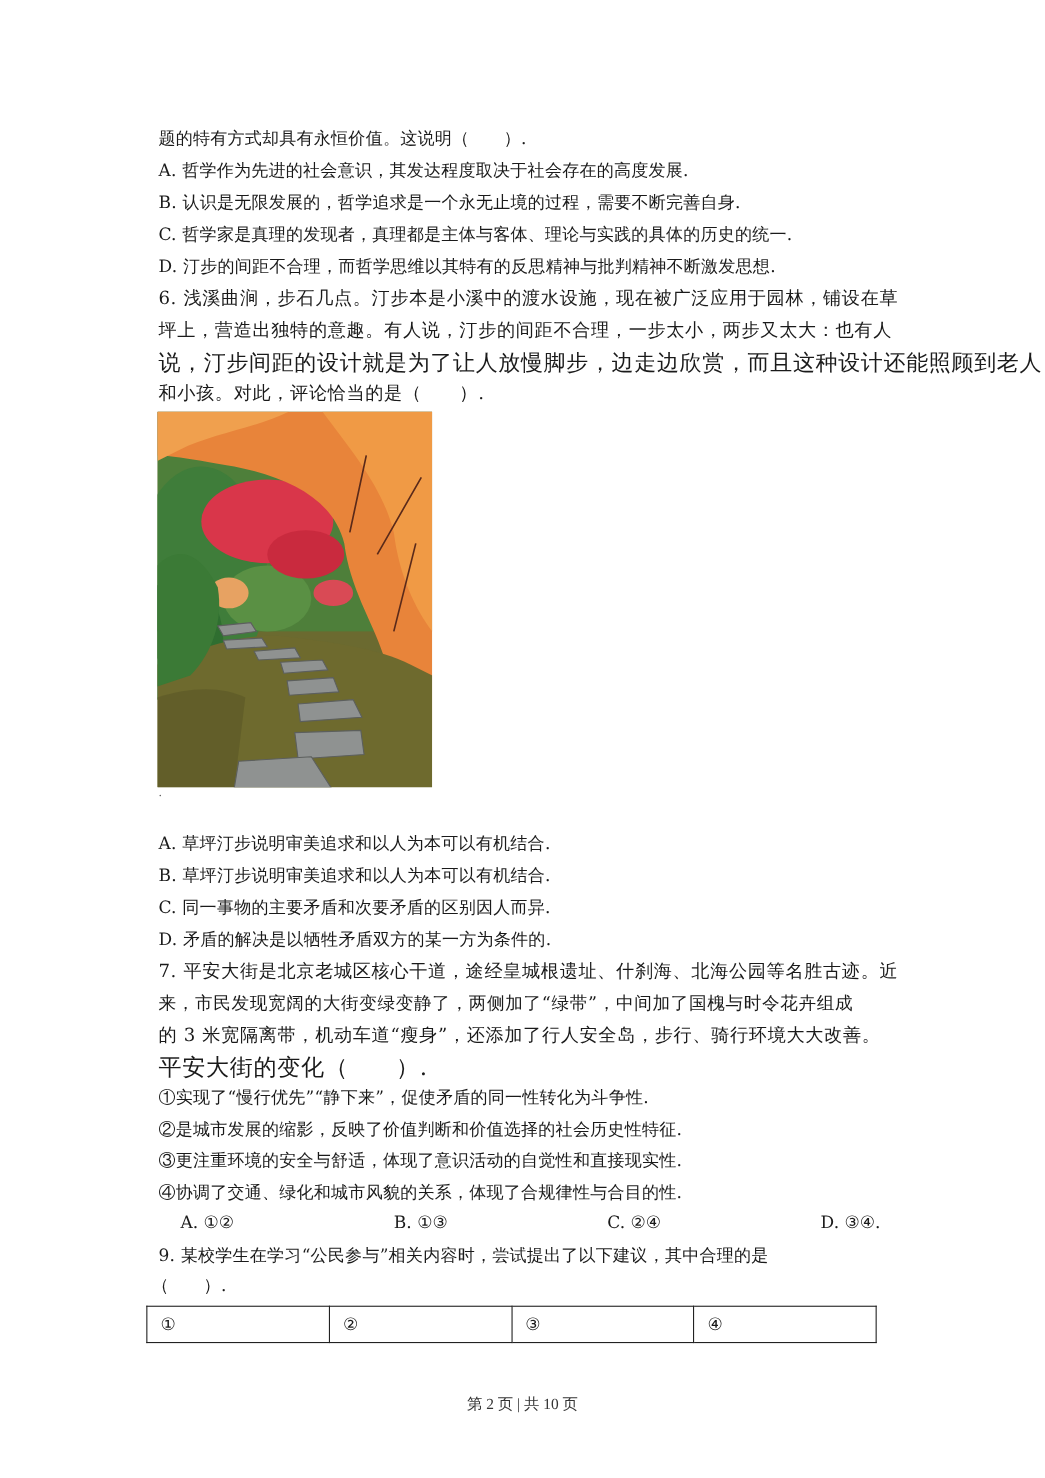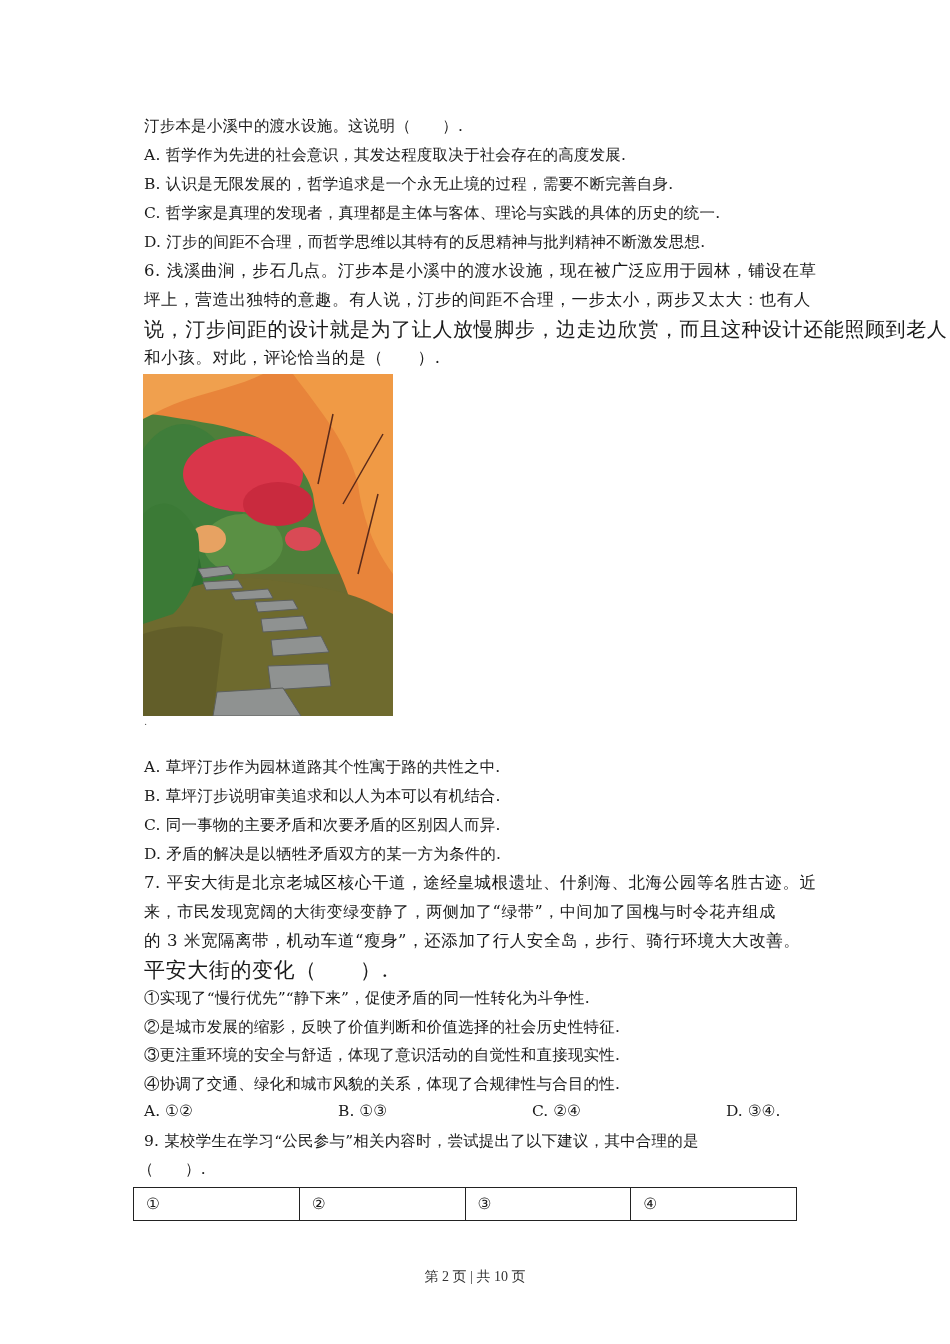--- a/index.html
+++ b/index.html
@@ -4,29 +4,29 @@
 <style>
   html, body { margin: 0; padding: 0; background: #ffffff; }
   body { width: 950px; height: 1344px; position: relative; overflow: hidden;
          font-family: "DejaVu Serif", "Liberation Serif", serif; color: #1a1a1a; }
   .line { position: absolute; left: 144px; font-size: 15.5px; line-height: 20px; white-space: nowrap; letter-spacing: 0.2px; }
   .wide { letter-spacing: 0.6px; }
   .photo { position: absolute; left: 143px; top: 374px; width: 250px; height: 342px; overflow: hidden; }
   .photo svg { display: block; }
   .dot { position: absolute; left: 144px; top: 716px; font-size: 10px; color: #555; }
   .answers4 { position: absolute; left: 144px; top: 1102px; width: 660px; height: 20px; font-size: 15.5px; }
-  .answers4 span { position: absolute; top: 0; white-space: nowrap; }
+  .answers4 span { position: absolute; top: 0; white-space: nowrap; margin-left: 20px; }
   table.opts { position: absolute; left: 133px; top: 1187px; width: 664px; height: 34px; border-collapse: collapse; }
   table.opts td { border: 1.5px solid #222; padding: 0 12px; font-size: 15.5px; width: 25%; }
   .footer { position: absolute; top: 1268px; left: 0; width: 950px; text-align: center; font-size: 14px; color: #333; font-family: "Liberation Serif", serif; }
 </style>
 </head>
 <body>
 
-<div class="line" style="top:116px">汀步本是小溪中的渡水设施。这说明（　　）.</div>
+<div class="line" style="top:116px">题的特有方式却具有永恒价值。这说明（　　）.</div>
 <div class="line" style="top:145px">A.  哲学作为先进的社会意识，其发达程度取决于社会存在的高度发展.</div>
 <div class="line" style="top:174px">B.  认识是无限发展的，哲学追求是一个永无止境的过程，需要不断完善自身.</div>
 <div class="line" style="top:203px">C.  哲学家是真理的发现者，真理都是主体与客体、理论与实践的具体的历史的统一.</div>
 <div class="line" style="top:232px">D.  汀步的间距不合理，而哲学思维以其特有的反思精神与批判精神不断激发思想.</div>
 
 <div class="line wide" style="top:261px; font-size:16.5px">6. 浅溪曲涧，步石几点。汀步本是小溪中的渡水设施，现在被广泛应用于园林，铺设在草</div>
 <div class="line wide" style="top:290px; font-size:16.5px">坪上，营造出独特的意趣。有人说，汀步的间距不合理，一步太小，两步又太大：也有人</div>
 <div class="line wide" style="top:319px; font-size:20px">说，汀步间距的设计就是为了让人放慢脚步，边走边欣赏，而且这种设计还能照顾到老人</div>
 <div class="line wide" style="top:348px; font-size:16.5px">和小孩。对此，评论恰当的是（　　）.</div>
 
@@ -60,21 +60,21 @@
       <path d="M118 245 L160 242 L165 255 L120 258 Z"></path>
       <path d="M128 266 L178 262 L186 278 L130 282 Z"></path>
       <path d="M125 292 L185 290 L188 312 L128 316 Z"></path>
       <path d="M74 318 L140 314 L158 342 L70 342 Z"></path>
     </g>
     <path d="M0 140 C20 120 40 130 55 160 C60 190 50 220 30 240 L0 250 Z" fill="#3b7a36"></path>
   </svg>
 </div>
 <div class="dot">.</div>
 
-<div class="line" style="top:757px">A.  草坪汀步作为园林道路其个性寓于路的共性之中.</div>
+<div class="line" style="top:757px">A.  草坪汀步说明审美追求和以人为本可以有机结合.</div>
 <div class="line" style="top:786px">B.  草坪汀步说明审美追求和以人为本可以有机结合.</div>
 <div class="line" style="top:815px">C.  同一事物的主要矛盾和次要矛盾的区别因人而异.</div>
 <div class="line" style="top:844px">D.  矛盾的解决是以牺牲矛盾双方的某一方为条件的.</div>
 
 <div class="line wide" style="top:873px; font-size:16.5px">7. 平安大街是北京老城区核心干道，途经皇城根遗址、什刹海、北海公园等名胜古迹。近</div>
 <div class="line wide" style="top:902px; font-size:16px">来，市民发现宽阔的大街变绿变静了，两侧加了“绿带”，中间加了国槐与时令花卉组成</div>
 <div class="line wide" style="top:931px; font-size:16.5px">的 3 米宽隔离带，机动车道“瘦身”，还添加了行人安全岛，步行、骑行环境大大改善。</div>
 <div class="line wide" style="top:960px; font-size:21px">平安大街的变化（　　）.</div>
 
 <div class="line" style="top:988px">①实现了“慢行优先”“静下来”，促使矛盾的同一性转化为斗争性.</div>

